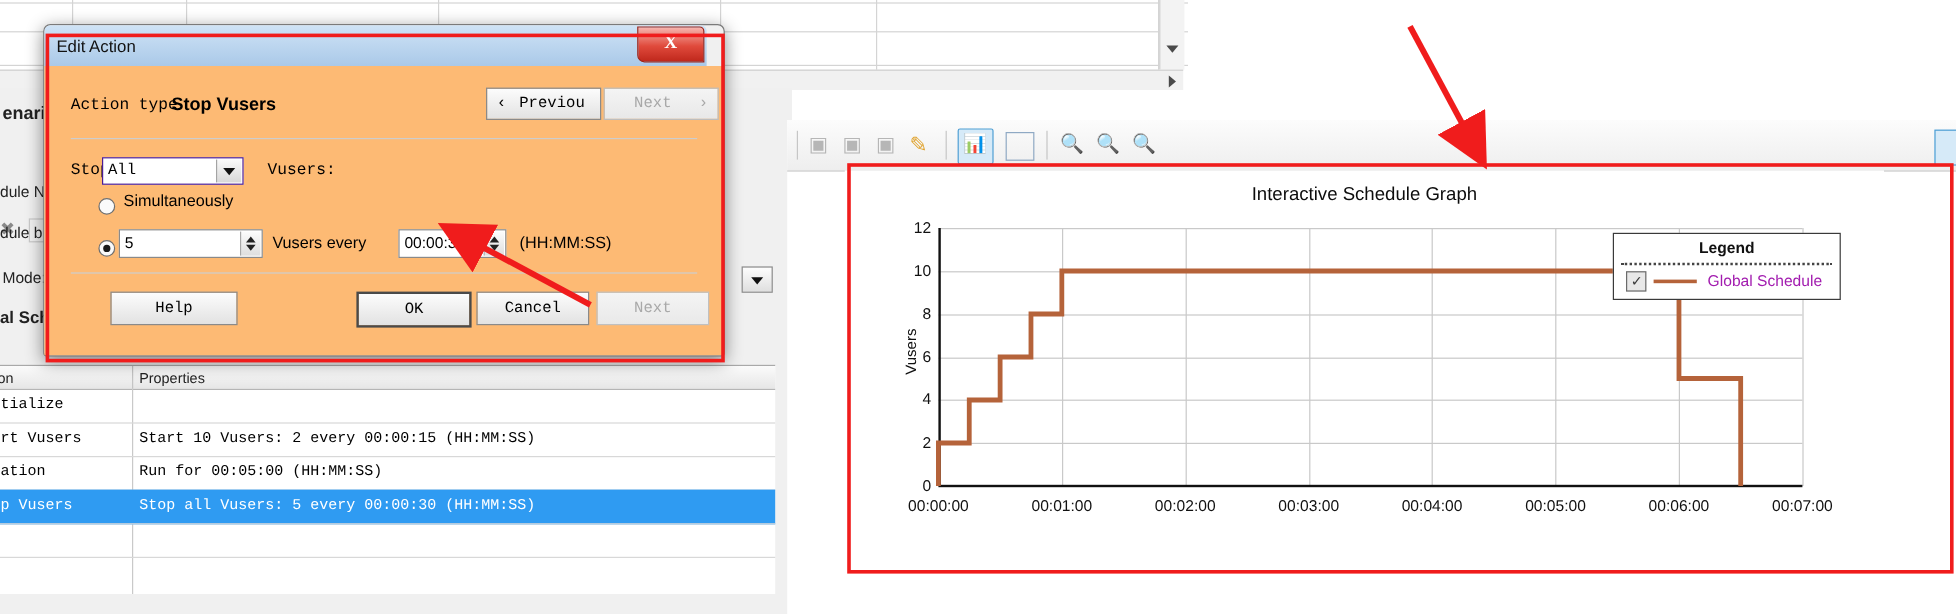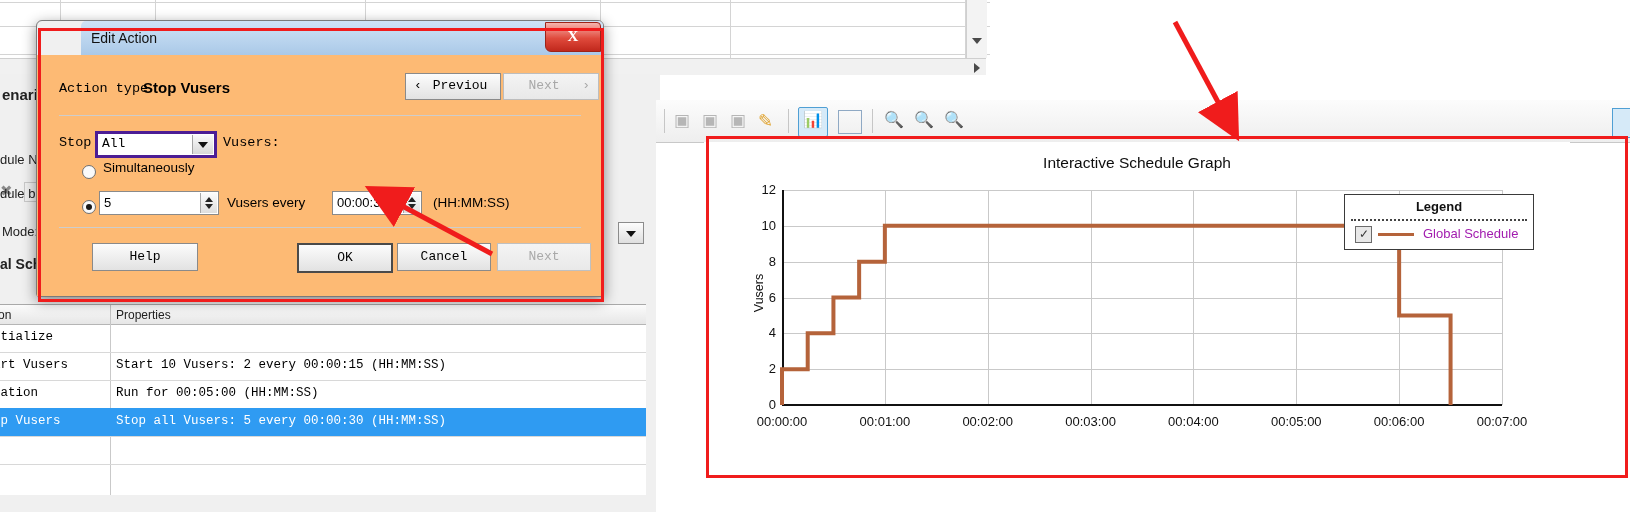--- a/index.html
+++ b/index.html
@@ -48,23 +48,23 @@
   .trow .c1{left:-22px;}
   .trow .c2{left:116px;}
   .trow.sel{background:#2f9bf2;}
   .trow.sel .c1,.trow.sel .c2{color:#fff;}
   .colsep{position:absolute;top:0;bottom:0;left:110px;width:1px;background:#c9c9c9;}
 
   
   #dlg{left:36px;top:20px;width:566px;height:275px;background:#f0f0f0;
      border:1px solid #7a7a7a;border-radius:6px 6px 3px 3px;
      box-shadow:0 4px 14px rgba(0,0,0,.45);}
-  #dlg-title{position:absolute;left:0;top:0;right:0;height:34px;
+  #dlg-title{position:absolute;left:0;top:0;right:14px;height:34px;
      background:linear-gradient(#cfe3f6,#aac9e8);border-radius:5px 5px 0 0;
-     border-bottom:1px solid #96b4d2;margin-left:44px;}
+     border-bottom:1px solid #96b4d2;}
   #dlg-title .txt{position:absolute;left:10px;top:9px;font-size:14px;color:#111;}
   #dlg-close{position:absolute;right:2px;top:1px;width:54px;height:28px;
      background:linear-gradient(#f6b4ae,#e04a3c 55%,#c0281c);
      border:1px solid #9d2318;border-radius:0 4px 0 6px;cursor:pointer;}
   #dlg-close .x{position:absolute;left:0;right:0;top:5px;text-align:center;
      color:#fff;font-size:15px;font-weight:bold;font-family:"Liberation Serif",serif;}
 
   #dlg-body{position:absolute;left:0;top:34px;right:0;bottom:0;background:#fdba74;}
   .mono{font-family:"Liberation Mono",monospace;}
 
@@ -77,21 +77,21 @@
      font-family:"Liberation Mono",monospace;font-size:13px;cursor:pointer;}
   #btn-prev{left:368px;}
   #btn-next{left:466px;background:linear-gradient(#f4f4f4,#e8e8e8);border-color:#bdbdbd;color:#a8a8a8;cursor:default;}
   .navbtn .lbl{position:absolute;left:0;right:0;top:4px;text-align:center;}
   .navbtn .chev{position:absolute;top:4px;font-size:13px;}
 
   #dlg-hr1{position:absolute;left:22px;right:22px;top:60px;height:1px;background:#cdcdcd;}
   #dlg-hr2{position:absolute;left:22px;right:22px;top:172px;height:1px;background:#cdcdcd;}
 
   #stop-lbl{position:absolute;left:22px;top:80px;font-size:13.5px;}
-  #stop-dd{position:absolute;left:58px;top:76px;width:116px;height:21px;background:#fff;border:3px solid #4c1d95;}
+  #stop-dd{position:absolute;left:48px;top:76px;width:116px;height:21px;background:#fff;border:1px solid #4c1d95;}
   #stop-dd .val{position:absolute;left:4px;top:2px;font-size:13px;}
   #stop-dd .btn{position:absolute;right:1px;top:1px;width:20px;bottom:1px;
      background:linear-gradient(#fafafa,#d8d8d8);border-left:1px solid #a4a4a4;}
   #stop-dd .btn .tri{position:absolute;left:5px;top:7px;width:0;height:0;
      border-left:5px solid transparent;border-right:5px solid transparent;border-top:6px solid #111;}
   #vusers-lbl{position:absolute;left:186px;top:80px;font-size:13.5px;}
 
   .radio{position:absolute;width:12px;height:12px;border:1px solid #6f6f6f;border-radius:50%;background:#fafafa;}
   .radio .dot{position:absolute;left:2.5px;top:2.5px;width:6px;height:6px;border-radius:50%;background:#1a1a1a;}
   #r1{left:45px;top:110px;}

